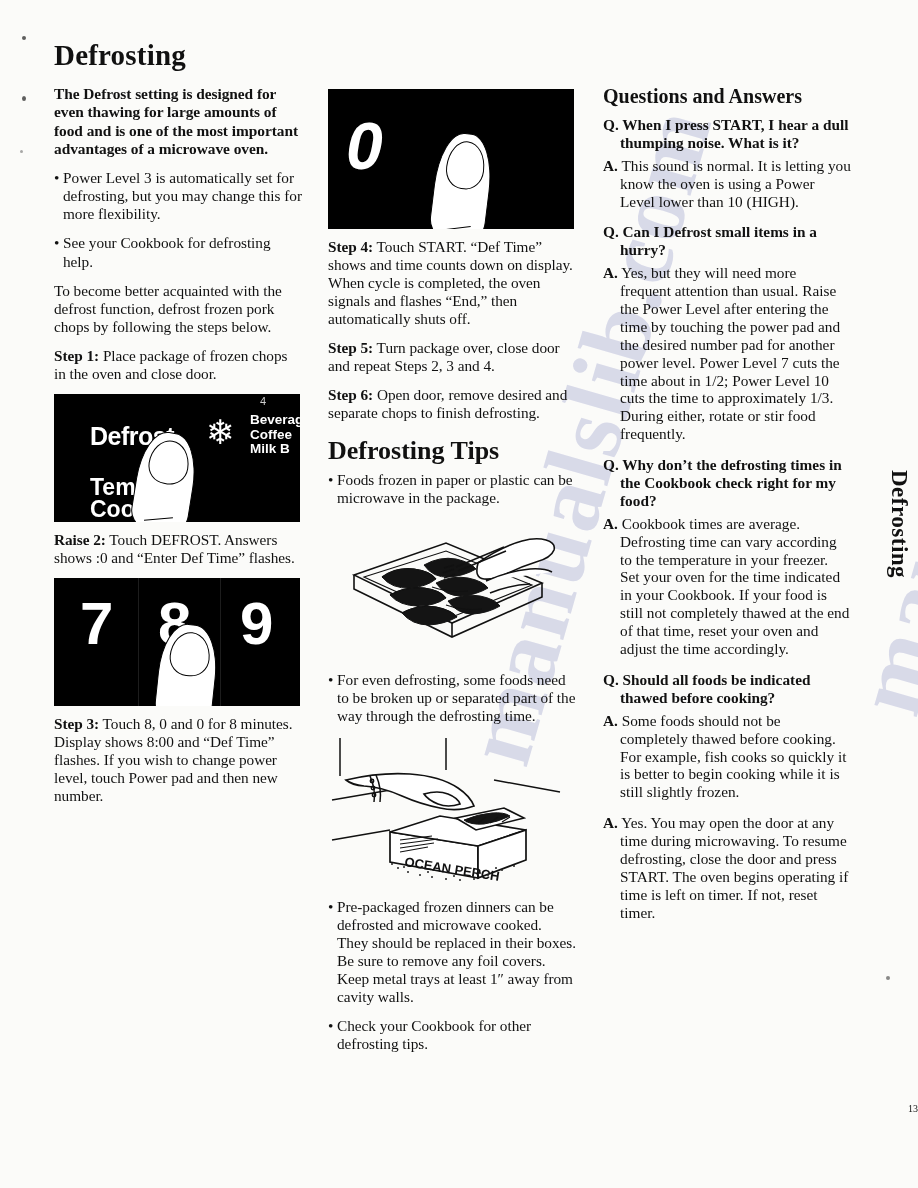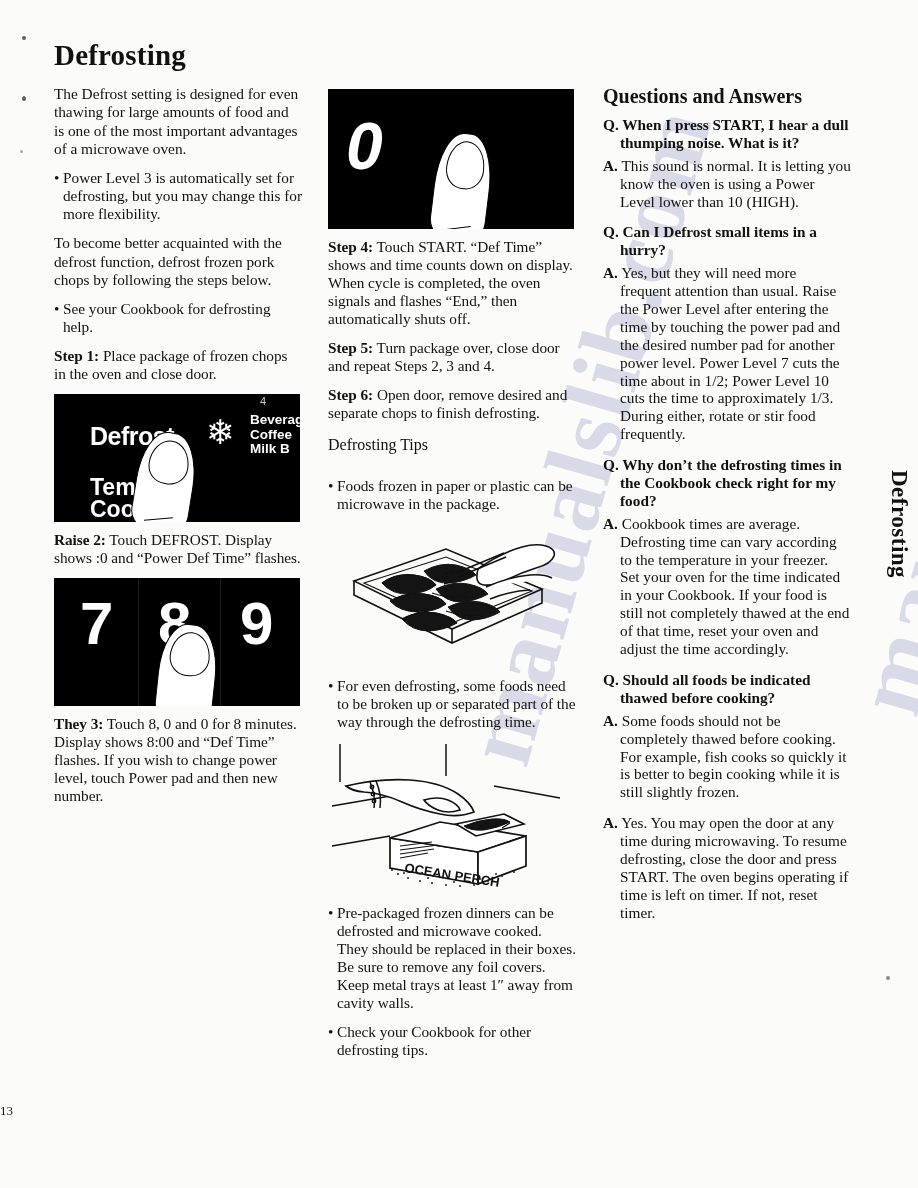--- a/index.html
+++ b/index.html
@@ -50,34 +50,34 @@
   .col-right  { left: 603px; width: 248px; font-family: Liberation Serif, serif; }
 
   .body-text {
     font-size: 15.3px;
     line-height: 1.18;
     margin: 0 0 11px 0;
     text-align: left;
     letter-spacing: -0.05px;
   }
   .body-text.lead {
-    font-weight: normal;
+    font-weight: bold;
     font-size: 15.4px;
     line-height: 1.19;
   }
   .body-text.bullet {
     text-indent: -9px;
     padding-left: 9px;
   }
   .step-label { font-weight: bold; }
 
   .section-head {
-    font-size: 16px;
-    font-weight: normal;
-    margin: 14px 0 23px 0;
+    font-size: 26px;
+    font-weight: bold;
+    margin: 14px 0 5px 0;
     letter-spacing: 0;
   }
   .qa-head {
     font-size: 20px;
     font-weight: bold;
     margin: 0 0 8px 0;
   }
   .qa-q {
     font-size: 15.3px;
     line-height: 1.17;
@@ -191,22 +191,22 @@
     letter-spacing: .5px;
     font-family: "Liberation Serif", "DejaVu Serif", serif;
   }
 
   
   .page-number {
     position: absolute;
     left: 0;
     right: 0;
     top: 1103px;
-    text-align: left;
-    font-size: 13px;
+    text-align: right;
+    font-size: 10px;
   }
 
   
   .watermark {
     position: absolute;
     pointer-events: none;
     color: #8a8fc4;
     opacity: .30;
     font-family: "Liberation Serif", serif;
     font-size: 96px;
@@ -230,57 +230,57 @@
   <div class="watermark wm-a">manualslib.com</div>
   <div class="watermark wm-b">manualslib.com</div>
 
   <h1 class="page-title">Defrosting</h1>
 
   <div class="col col-left">
 
     <p class="body-text lead">The Defrost setting is designed for even thawing for large amounts of food and is one of the most important advantages of a microwave oven.</p>
 
     <p class="body-text bullet">• Power Level 3 is automatically set for defrosting, but you may change this for more flexibility.</p>
+    <p class="body-text bullet">• See your Cookbook for defrosting help.</p>
+
     <p class="body-text">To become better acquainted with the defrost function, defrost frozen pork chops by following the steps below.</p>
-
-    <p class="body-text bullet">• See your Cookbook for defrosting help.</p>
 
     <p class="body-text"><span class="step-label">Step 1:</span><span> Place package of frozen chops in the oven and close door.</span></p>
 
     <div class="photo photo-defrost">
       <span class="topnum">4</span>
       <span class="panel-label lbl-defrost">Defrost</span>
       <span class="snowflake">❄</span>
       <span class="panel-label lbl-temp" style="white-space:pre-line;"><span>Temp
 Cook</span></span>
       <span class="panel-label lbl-right" style="white-space:pre-line;"><span>Beverage
 Coffee
 Milk B</span></span>
       <div class="finger f-defrost">
         <div class="nail"></div>
         <div class="knuckle"></div>
 
       </div>
     </div>
 
-    <p class="body-text"><span class="step-label">Raise 2:</span><span> Touch DEFROST. Display shows :0 and “Power Def Time” flashes.</span></p>
+    <p class="body-text"><span class="step-label">Raise 2:</span><span> Touch DEFROST. Answers shows :0 and “Enter Def Time” flashes.</span></p>
 
     <div class="photo photo-keys">
       <div class="seam" style="left:84px;"></div>
       <div class="seam" style="left:166px;"></div>
       <span class="digit d7">7</span>
       <span class="digit d8">8</span>
       <span class="digit d9">9</span>
       <div class="finger f-keys">
         <div class="nail"></div>
 
       </div>
     </div>
 
-    <p class="body-text"><span class="step-label">They 3:</span><span> Touch 8, 0 and 0 for 8 minutes. Display shows 8:00 and “Def Time” flashes. If you wish to change power level, touch Power pad and then new number.</span></p>
+    <p class="body-text"><span class="step-label">Step 3:</span><span> Touch 8, 0 and 0 for 8 minutes. Display shows 8:00 and “Def Time” flashes. If you wish to change power level, touch Power pad and then new number.</span></p>
   </div>
 
   <div class="col col-mid">
 
     <div class="photo photo-zero">
       <span class="digit0">0</span>
       <div class="finger f-zero">
         <div class="nail"></div>
         <div class="knuckle"></div>
 

